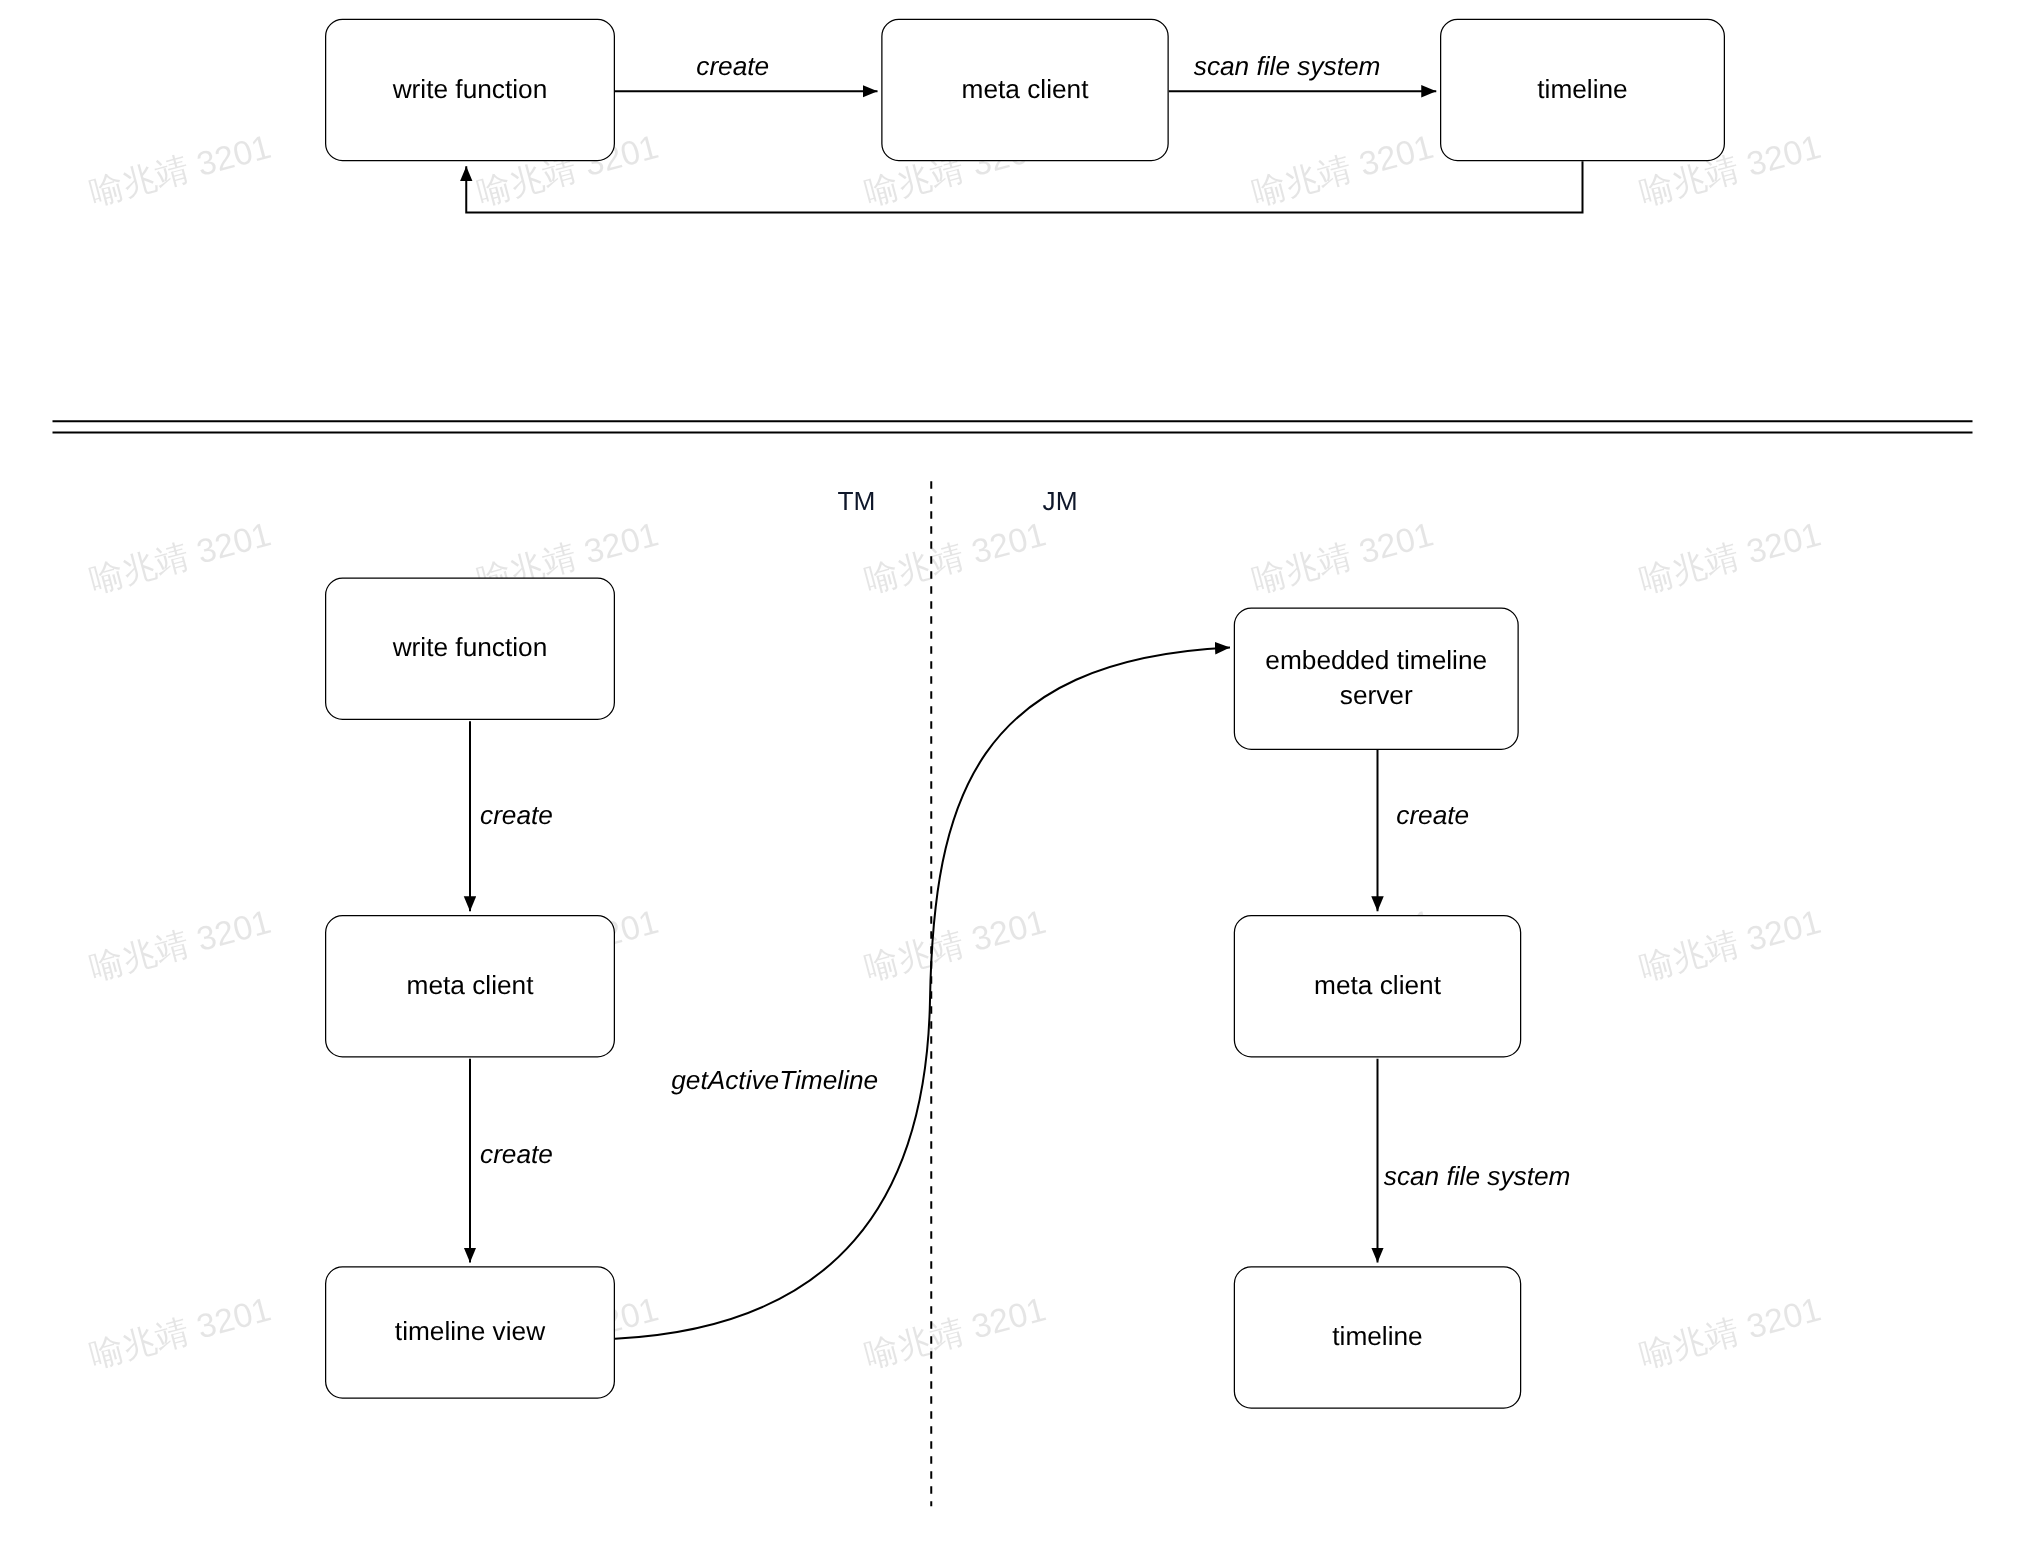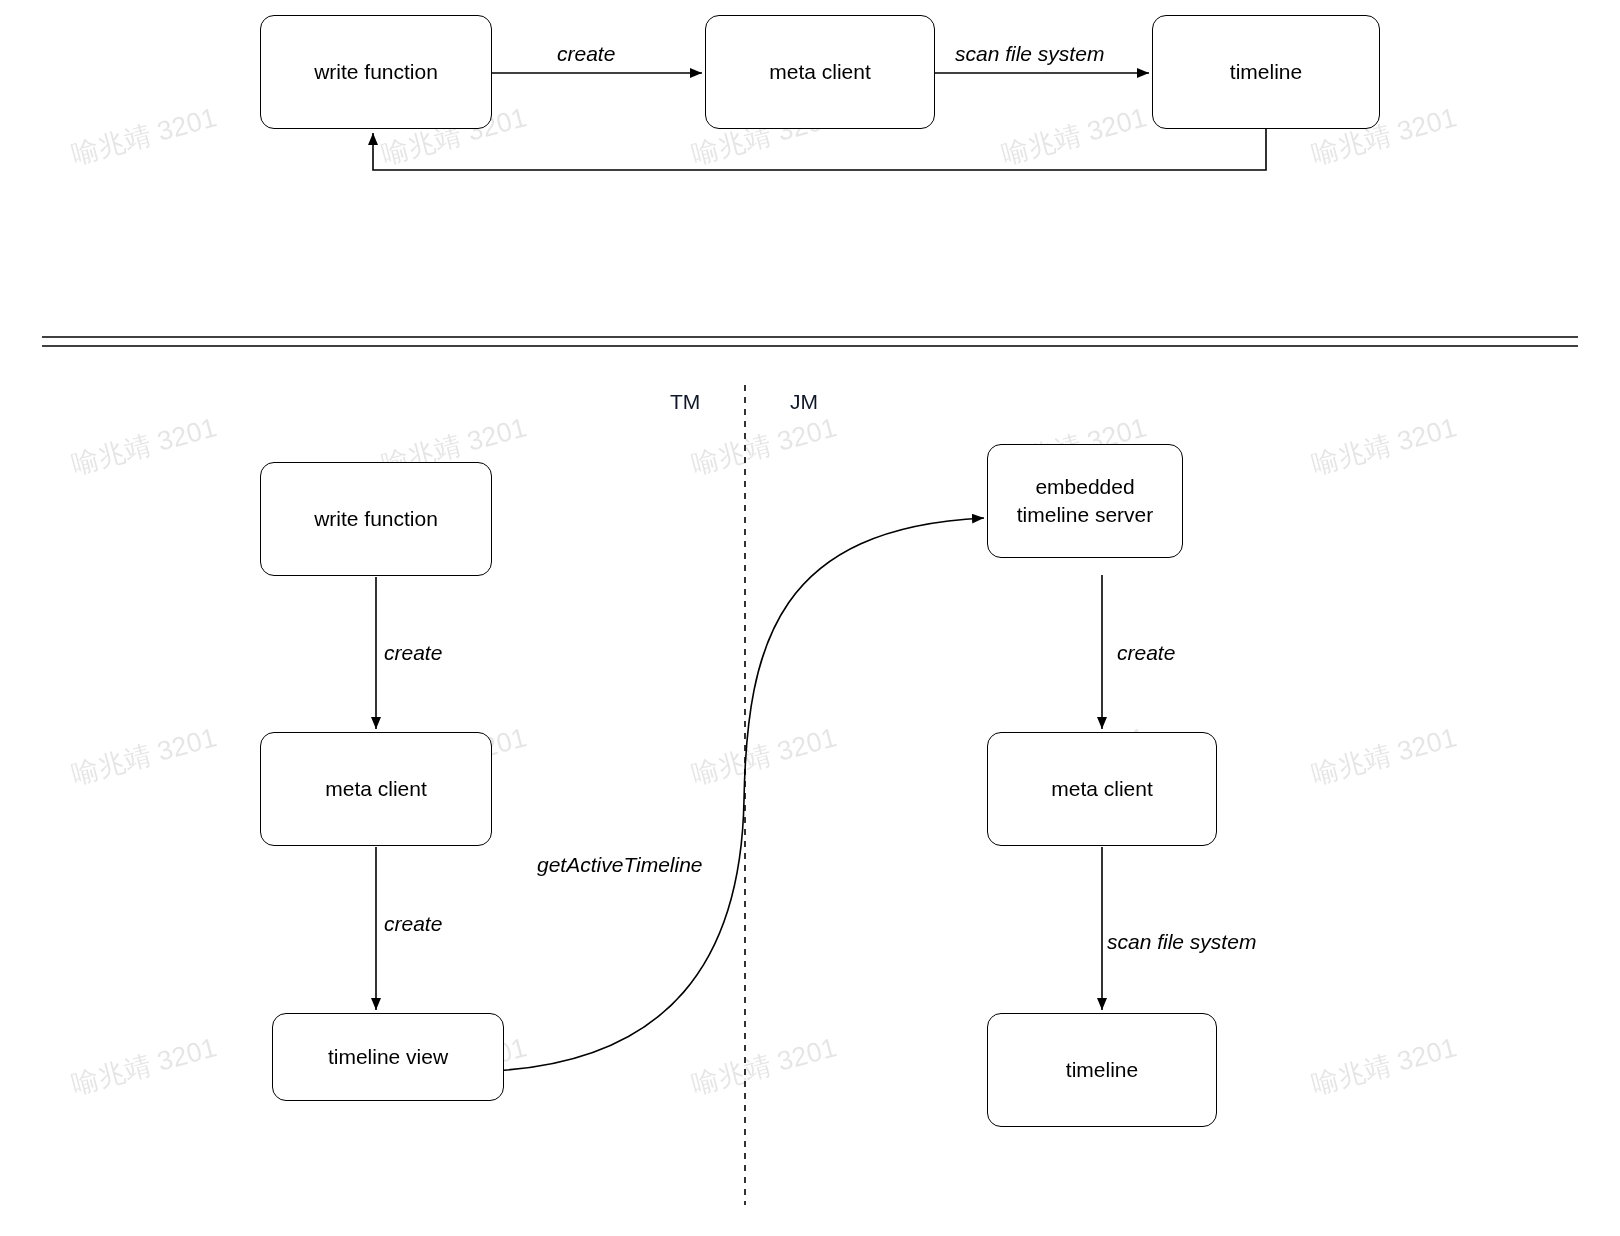--- a/index.html
+++ b/index.html
@@ -139,33 +139,33 @@
     <span>meta client</span>
   </div>
   <div class="node" style="left:1152px;top:15px;width:228px;height:114px">
     <span>timeline</span>
   </div>
 
   <div class="edge-label" style="left:557px;top:42px">create</div>
   <div class="edge-label" style="left:955px;top:42px">scan file system</div>
 
   <div class="lane-label" style="left:670px;top:390px">TM</div>
-  <div class="lane-label" style="left:790px;top:390px">JM</div>
+  <div class="lane-label" style="left:834px;top:390px">JM</div>
 
   <div class="node" style="left:260px;top:462px;width:232px;height:114px">
     <span>write function</span>
   </div>
   <div class="node" style="left:260px;top:732px;width:232px;height:114px">
     <span>meta client</span>
   </div>
-  <div class="node" style="left:272px;top:1013px;width:232px;height:88px">
+  <div class="node" style="left:260px;top:1013px;width:232px;height:106px">
     <span>timeline view</span>
   </div>
 
-  <div class="node" style="left:987px;top:444px;width:196px;height:114px">
+  <div class="node" style="left:987px;top:486px;width:228px;height:114px">
     <span>embedded timeline server</span>
   </div>
   <div class="node" style="left:987px;top:732px;width:230px;height:114px">
     <span>meta client</span>
   </div>
   <div class="node" style="left:987px;top:1013px;width:230px;height:114px">
     <span>timeline</span>
   </div>
 
   <div class="edge-label" style="left:384px;top:641px">create</div>

